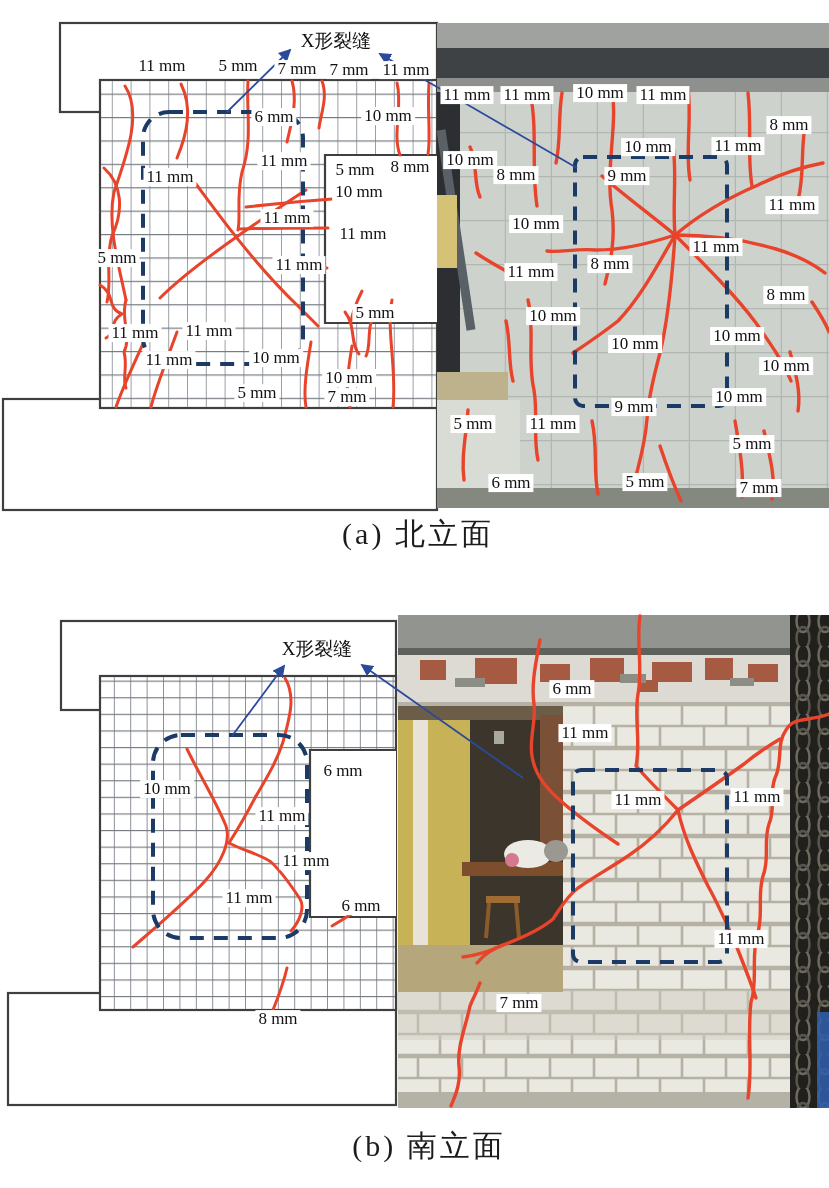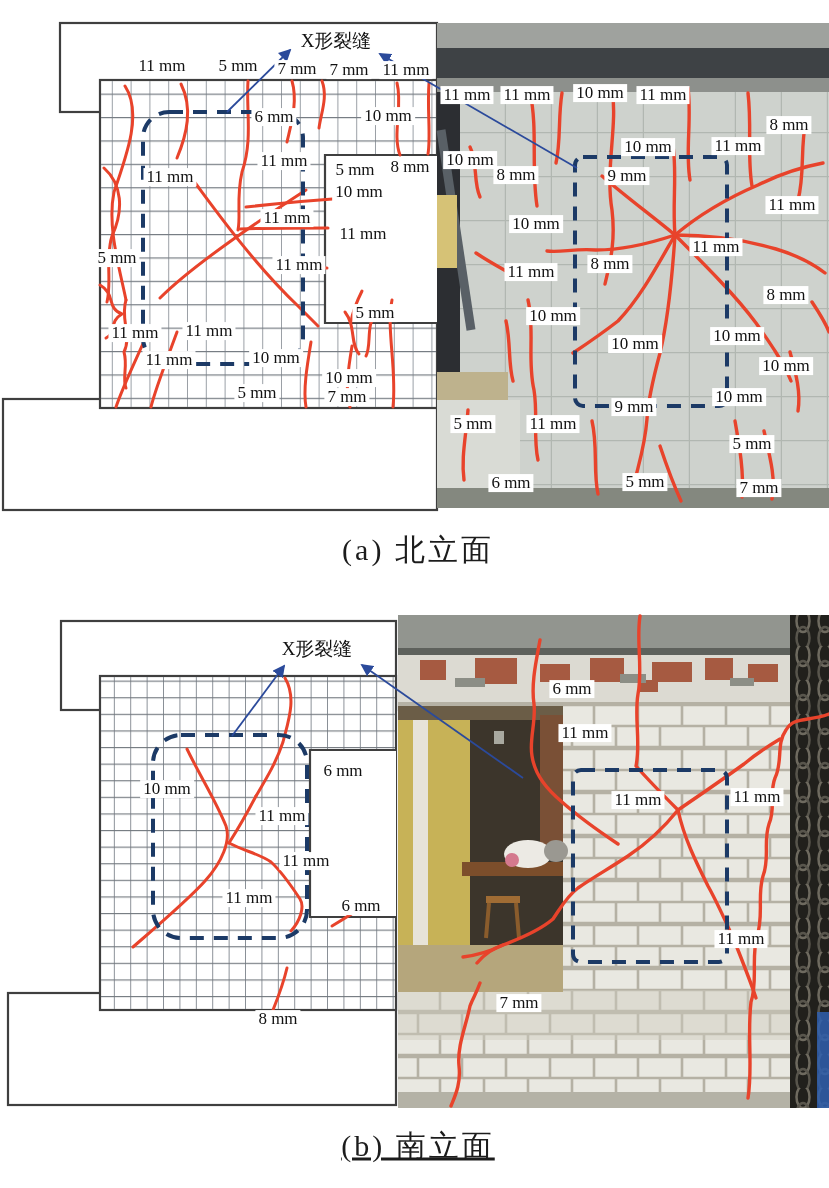--- a/index.html
+++ b/index.html
@@ -10,22 +10,22 @@
   .mm-label{position:absolute;transform:translate(-50%,-50%);
             background:var(--label-bg,#fff);color:var(--label-text,#111);
             font-size:17px;line-height:1.05;padding:0 3px;white-space:nowrap;
             font-family:"Liberation Serif","DejaVu Serif",serif;}
   .xlabel{position:absolute;transform:translate(-50%,-50%);background:#fff;
           color:#111;font-size:19px;white-space:nowrap;padding:0 2px;}
   .xlabel-a{left:336px;top:41px;}
   .xlabel-b{left:317px;top:649px;}
   .caption{position:absolute;transform:translate(-50%,-50%);color:#1c1c1c;
            font-size:30px;letter-spacing:3px;white-space:nowrap;}
-  .caption-a{left:418px;top:550px;}
-  .caption-b{left:418px;top:1146px;text-decoration:underline;}
+  .caption-a{left:418px;top:534px;}
+  .caption-b{left:429px;top:1146px;}
   .outline{fill:#ffffff;stroke:var(--outline,#3f3f3f);stroke-width:2.2;}
   .crack{fill:none;stroke:var(--crack,#e8432b);stroke-width:3;stroke-linecap:round;stroke-linejoin:round;}
   .crackp{fill:none;stroke:var(--crack,#e8432b);stroke-width:3.4;stroke-linecap:round;stroke-linejoin:round;}
   .dash{fill:none;stroke:var(--dashed-box,#1c3a66);stroke-width:4;stroke-dasharray:14 10;}
   .arrow{fill:none;stroke:var(--arrow,#2b4a9b);stroke-width:1.8;}
 </style>
 </head>
 <body>
 
 <div class="page">

